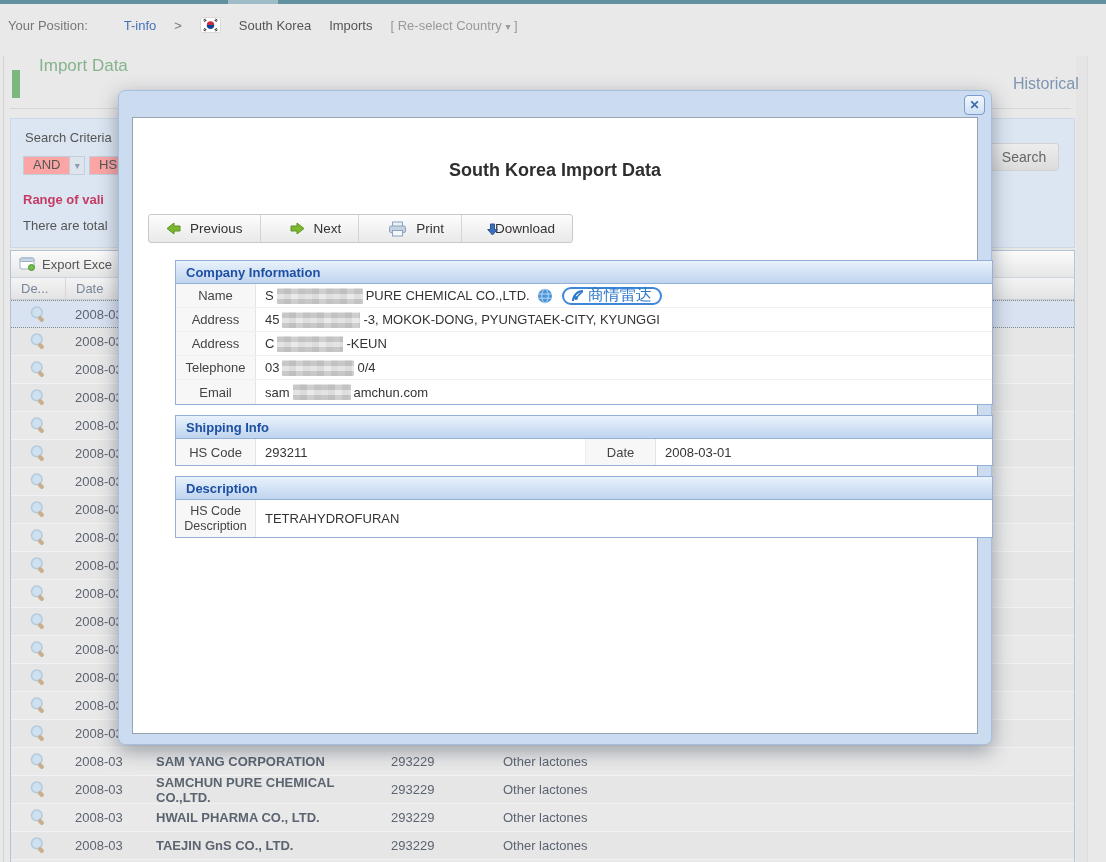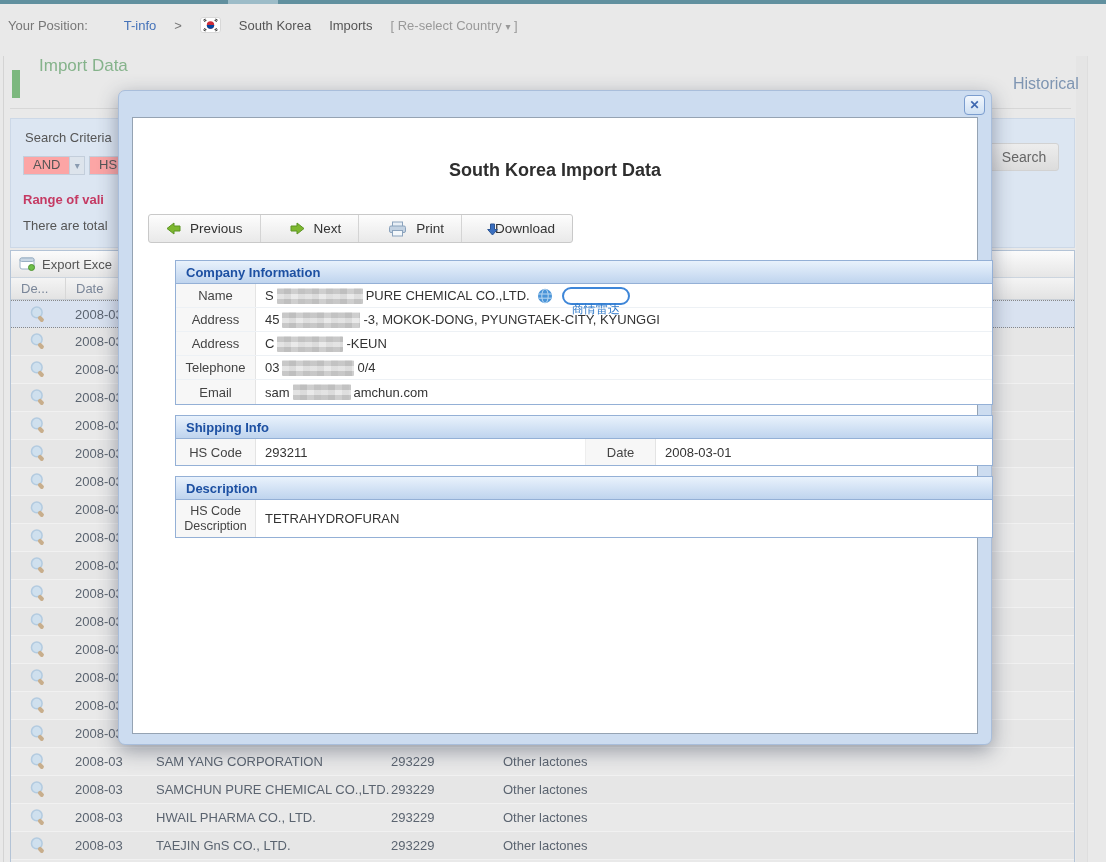--- a/index.html
+++ b/index.html
@@ -52,21 +52,21 @@
   .table-header { height: 22px; background: linear-gradient(#f4f4f4, #e3e3e3);
     border-bottom: 1px solid #c9cfd6; display: flex; align-items: center; color: #7a8699; }
   .h-detail { width: 54px; padding-left: 10px; }
   .h-date { width: 91px; padding-left: 10px; border-left: 1px solid #d7d7d7; align-self: stretch; display:flex; align-items:center; }
   .trow { height: 28px; display: flex; align-items: center; background: #e9e9e9;
     border-bottom: 1px solid #f1f1f1; color: #5b6470; cursor: pointer; }
   .trow:nth-child(even) { background: #e6e6e6; }
   .trow.selected { background: #d9e2f0; border-top: 1px dotted #888; border-bottom: 1px dotted #888; height: 28px; }
   .c-detail { width: 54px; text-align: center; }
   .c-date { width: 91px; padding-left: 10px; }
-  .c-company { width: 235px; }
+  .c-company { width: 235px; font-weight: bold; }
   .c-hs { width: 112px; }
   .c-desc { flex: 1; }
   .mag-icon { vertical-align: middle; }
   
   .modal { position: absolute; left: 118px; top: 90px; width: 874px; height: 655px; z-index: 10;
     background: #ccdcf0; border: 1px solid #a9bedb; border-radius: 7px;
     box-shadow: 0 6px 20px rgba(50, 60, 80, 0.45); }
   .modal-close { position: absolute; right: 6px; top: 4px; width: 21px; height: 20px;
     background: linear-gradient(#f2f7fd, #cfe0f3); border: 1px solid #7a9cce; border-radius: 4px;
     color: #3f68b0; font-weight: bold; font-size: 12px; line-height: 18px; text-align: center; cursor: pointer; }
@@ -93,22 +93,22 @@
   .vvalue-hs { flex: 0 0 330px; border-right: 1px solid #eee; }
   .vlabel-date { width: 70px; }
   .desc-row { min-height: 37px; }
   .desc-label { font-size: 12.5px; line-height: 1.2; }
   
   .blurpatch { display: inline-block; height: 16px; margin: 0 3px; vertical-align: -4px; border-radius: 1px;
     background:
       repeating-linear-gradient(0deg, rgba(175,175,175,0.45) 0 5px, rgba(235,235,235,0.5) 5px 10px),
       repeating-linear-gradient(90deg, #dcdcdc 0 7px, #cccccc 7px 14px, #e8e8e8 14px 21px, #d2d2d2 21px 28px);
     filter: blur(0.7px); }
-  .radar-badge { display: inline-flex; align-items: center; gap: 12px; margin-left: 9px; padding: 0 8px;
-    height: 18px; border: 2px solid #3e86d8; border-radius: 11px; color: #2f79c9; font-size: 12px; cursor: pointer; flex-direction: column; }
+  .radar-badge { display: inline-flex; align-items: center; gap: 4px; margin-left: 9px; padding: 0 8px;
+    height: 18px; border: 2px solid #3e86d8; border-radius: 11px; color: #2f79c9; font-size: 16px; cursor: pointer; }
   .globe { margin-left: 7px; vertical-align: -3px; cursor: pointer; }
 </style>
 </head>
 <body>
 
 <div class="top-strip">
     <span class="lightseg"></span>
   </div>
 
 <div class="breadcrumb">

